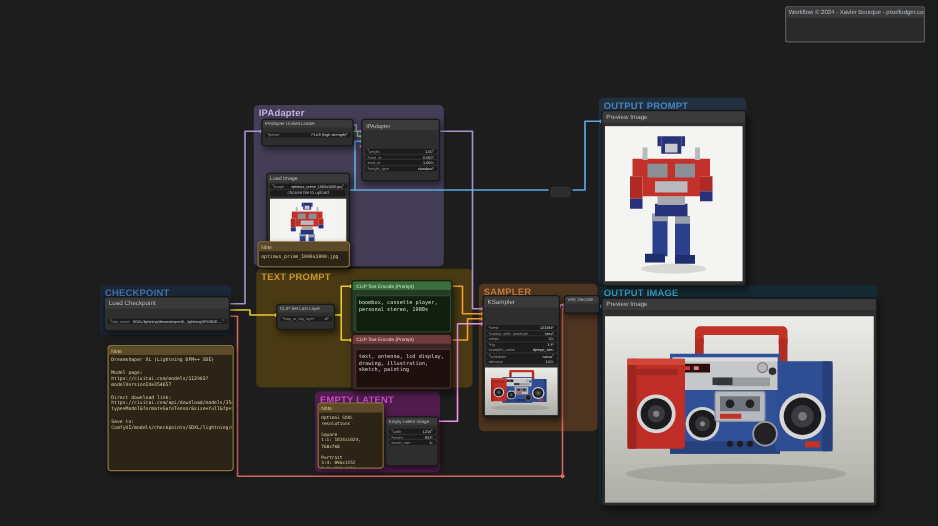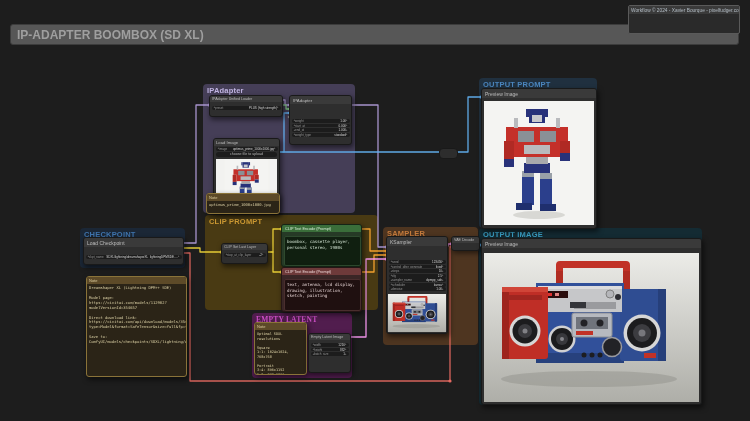--- a/index.html
+++ b/index.html
@@ -7,21 +7,21 @@
           font-family:"Liberation Sans",sans-serif;}
 
   
   .group{position:absolute;border-radius:4px;z-index:0;}
   .gtitle{font-weight:bold;font-size:7.5px;padding:2px 4px;letter-spacing:.2px;white-space:nowrap;}
   .g-ipadapter{background:#453e57;} .g-ipadapter .gtitle{color:#c0b4e2;}
   .g-image-prompt{background:#20303f;} .g-image-prompt .gtitle{color:#4a85bd;}
   .g-text-prompt{background:#493a13;} .g-text-prompt .gtitle{color:#cf9b33;}
   .g-checkpoint{background:#1b2736;} .g-checkpoint .gtitle{color:#3f74ad;}
   .g-sampler{background:#4e3520;} .g-sampler .gtitle{color:#c57b3c;}
-  .g-empty-latent{background:#511d4e;} .g-empty-latent .gtitle{color:#cb4fc5;font-family:Liberation Serif, serif;}
+  .g-empty-latent{background:#511d4e;} .g-empty-latent .gtitle{color:#cb4fc5;}
   .g-output{background:#142b33;} .g-output .gtitle{color:#3ba3c9;}
 
   
   #wires{position:absolute;left:0;top:0;z-index:1;}
   #wires path{fill:none;stroke-width:1.3;stroke-linejoin:round;opacity:.92;}
   .lk-model{stroke:var(--c-model);} .lk-clip{stroke:var(--c-clip);} .lk-vae{stroke:var(--c-vae);}
   .lk-cond{stroke:var(--c-conditioning);} .lk-latent{stroke:var(--c-latent);}
   .lk-image{stroke:var(--c-image);} .lk-ipa{stroke:var(--c-mask);}
   .d-model{fill:var(--c-model);} .d-clip{fill:var(--c-clip);} .d-vae{fill:var(--c-vae);}
   .d-cond{fill:var(--c-conditioning);} .d-latent{fill:var(--c-latent);}
@@ -69,21 +69,21 @@
 
 <div id="canvas">
 
   <div class="group g-ipadapter" style="left:203px;top:84px;width:152px;height:129px">
     <div class="gtitle">IPAdapter</div>
   </div>
   <div class="group g-image-prompt" style="left:479px;top:78px;width:118px;height:150px">
     <div class="gtitle">OUTPUT PROMPT</div>
   </div>
   <div class="group g-text-prompt" style="left:205px;top:215px;width:173px;height:95px">
-    <div class="gtitle">CLIP PROMPT</div>
+    <div class="gtitle">TEXT PROMPT</div>
   </div>
   <div class="group g-checkpoint" style="left:80px;top:228px;width:105px;height:40px">
     <div class="gtitle">CHECKPOINT</div>
   </div>
   <div class="group g-sampler" style="left:383px;top:227px;width:95px;height:118px">
     <div class="gtitle">SAMPLER</div>
   </div>
   <div class="group g-empty-latent" style="left:252px;top:313px;width:100px;height:65px">
     <div class="gtitle">EMPTY LATENT</div>
   </div>
@@ -514,18 +514,17 @@
         <circle cx="100" cy="102" r="2.5" fill="#1d1d20"></circle>
           <circle cx="108" cy="102" r="2.5" fill="#1d1d20"></circle>
           <circle cx="116" cy="102" r="2.5" fill="#1d1d20"></circle>
         <rect x="160" y="100" width="12" height="5" fill="#c13227"></rect>
       </svg>
     </div>
   </div>
 
   <div class="reroute"></div>
 
-  <div id="main-title">IP-ADAPTER BOOMBOX (SD XL)</div>
   <div id="watermark">
     <div class="wm-title">Workflow © 2024 - Xavier Bourque - pixelfudger.com</div>
   </div>
 
 </div>
 
 </body></html>

